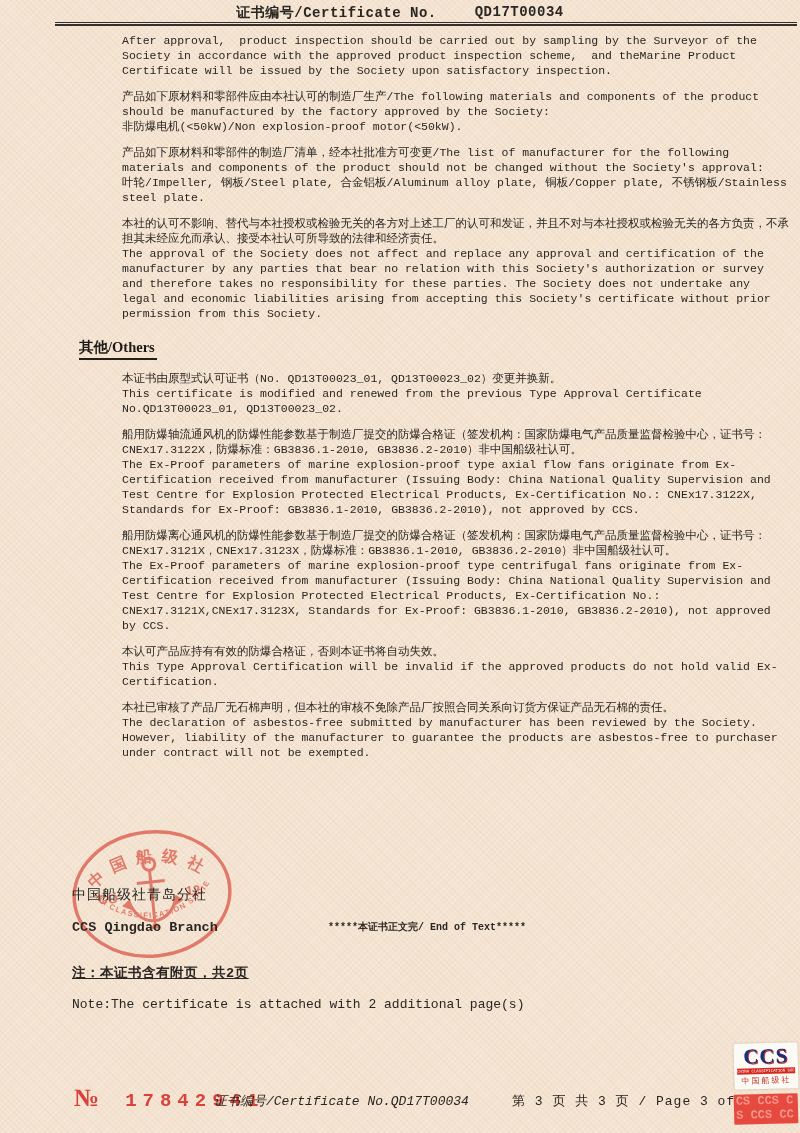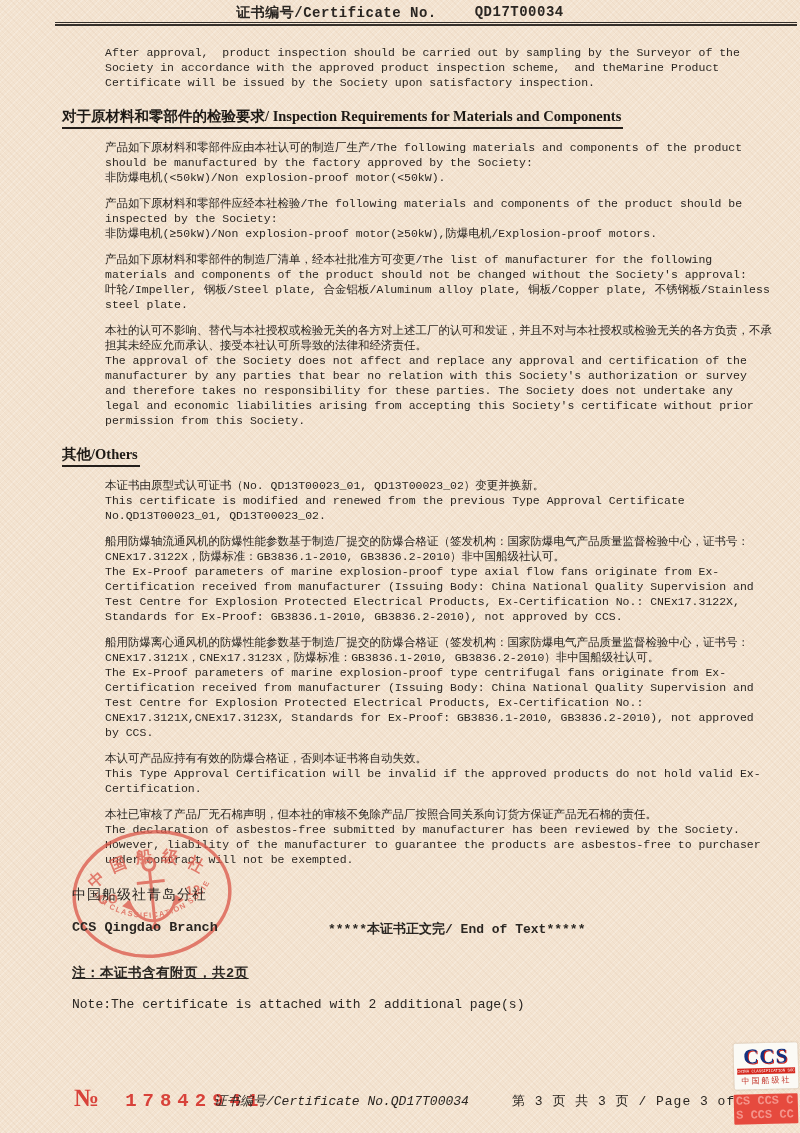--- a/index.html
+++ b/index.html
@@ -20,21 +20,21 @@
     position: absolute; top: 4px; left: 0; width: 100%;
     display: flex; justify-content: center; gap: 38px;
     font-size: 14px; font-weight: bold; letter-spacing: .5px;
   }
   .header-rule {
     position: absolute; top: 22px; left: 55px; right: 3px; height: 4px;
     border-top: 1.5px solid #35302b; border-bottom: 2px solid #35302b;
   }
 
   
-  .content { position: absolute; left: 105px; top: 33px; width: 668px; margin-top: 12px; }
+  .content { position: absolute; left: 122px; top: 33px; width: 668px; }
   .content p {
     margin: 11px 0 0; white-space: pre-wrap;
     font-size: 11.5px; line-height: 15px;
   }
   .content p.first { margin-top: 0; }
   h2 {
     display: table;
     margin: 17px 0 3px -43px; padding: 0 2px 1px 0;
     border-bottom: 2px solid #241f1b;
     font-family: "Liberation Serif", serif;
@@ -42,21 +42,21 @@
     white-space: nowrap;
   }
 
   
   .stamp { position: absolute; left: 68px; top: 826px; width: 168px; height: 136px; opacity: .78; z-index: 1; }
 
   
   .abs { position: absolute; z-index: 2; }
   .branch-cn { left: 72px; top: 886px; font-size: 14px; letter-spacing: 1px; }
   .branch-en { left: 72px; top: 920px; font-size: 13.5px; font-weight: bold; }
-  .end-text  { left: 328px; top: 920px; font-size: 13px; font-weight: bold; font-family: Liberation Mono, monospace; }
+  .end-text  { left: 328px; top: 920px; font-size: 10px; font-weight: bold; font-family: Liberation Mono, monospace; }
   .note-cn   { left: 72px; top: 964px; font-size: 13.5px; font-weight: bold; letter-spacing: .5px; text-decoration: underline; }
   .note-en   { left: 72px; top: 997px; font-size: 13px; }
 
   
   .serial { left: 74px; top: 1084px; color: #d8423a; display: flex; align-items: baseline; }
   .serial .no-sign { font-family: "Liberation Serif", serif; font-size: 25px; font-weight: bold; }
   .serial .digits { font-size: 19px; letter-spacing: 6px; margin-left: 26px; font-weight: bold; }
   .footer-cert { left: 214px; top: 1092px; font-size: 13px; font-style: italic; }
   .footer-page { left: 512px; top: 1092px; font-size: 13px; letter-spacing: 1px; }
 
@@ -90,25 +90,22 @@
 
 <div class="header">
   <span>证书编号/Certificate No.</span>
   <span>QD17T00034</span>
 </div>
 <div class="header-rule"></div>
 
 <div class="content">
   <p class="first">After approval,  product inspection should be carried out by sampling by the Surveyor of the Society in accordance with the approved product inspection scheme,  and theMarine Product Certificate will be issued by the Society upon satisfactory inspection.</p>
 
-  <h2>对于原材料和零部件的检验要求/ Inspection Requirements for Materials and Components</h2>
   <p>产品如下原材料和零部件应由本社认可的制造厂生产/The following materials and components of the product should be manufactured by the factory approved by the Society:
 非防爆电机(&lt;50kW)/Non explosion-proof motor(&lt;50kW).</p>
-  <p>产品如下原材料和零部件应经本社检验/The following materials and components of the product should be inspected by the Society:
-非防爆电机(≥50kW)/Non explosion-proof motor(≥50kW),防爆电机/Explosion-proof motors.</p>
   <p>产品如下原材料和零部件的制造厂清单，经本社批准方可变更/The list of manufacturer for the following materials and components of the product should not be changed without the Society's approval:
 叶轮/Impeller, 钢板/Steel plate, 合金铝板/Aluminum alloy plate, 铜板/Copper plate, 不锈钢板/Stainless steel plate.</p>
 
   <p>本社的认可不影响、替代与本社授权或检验无关的各方对上述工厂的认可和发证，并且不对与本社授权或检验无关的各方负责，不承担其未经应允而承认、接受本社认可所导致的法律和经济责任。
 The approval of the Society does not affect and replace any approval and certification of the manufacturer by any parties that bear no relation with this Society's authorization or survey and therefore takes no responsibility for these parties. The Society does not undertake any legal and economic liabilities arising from accepting this Society's certificate without prior permission from this Society.</p>
 
   <h2>其他/Others</h2>
   <p>本证书由原型式认可证书（No. QD13T00023_01, QD13T00023_02）变更并换新。
 This certificate is modified and renewed from the previous Type Approval Certificate No.QD13T00023_01, QD13T00023_02.</p>
   <p>船用防爆轴流通风机的防爆性能参数基于制造厂提交的防爆合格证（签发机构：国家防爆电气产品质量监督检验中心，证书号：CNEx17.3122X，防爆标准：GB3836.1-2010, GB3836.2-2010）非中国船级社认可。

